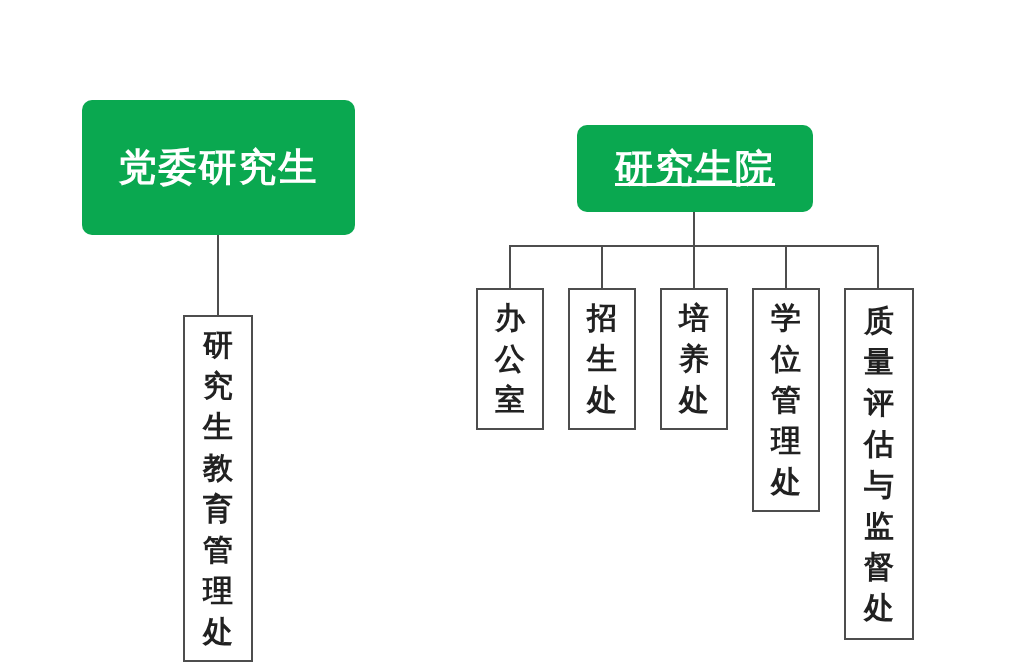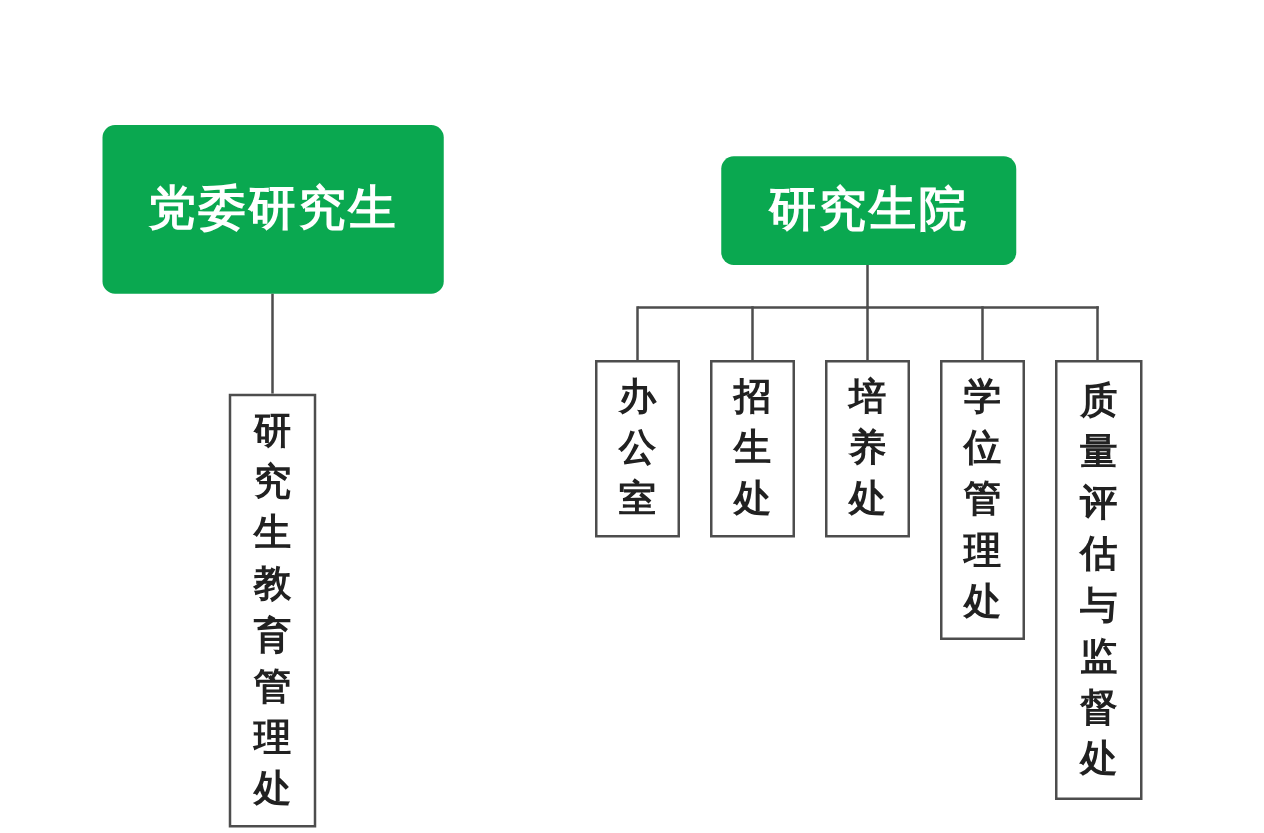--- a/index.html
+++ b/index.html
@@ -36,21 +36,21 @@
     display:flex;flex-direction:column;align-items:center;justify-content:center;
     font-weight:bold;font-size:30px;line-height:30px;
   }
   .v-box .vchar{display:block;}
   .v-box .vchar + .vchar{margin-top:11px;}
 
   .line{position:absolute;background:var(--line);}
 
   
   #root-left  {left:82px;  top:68px;  width:273px; height:135px;}
-  #root-right {left:577px; top:93px;  width:236px; height:87px;}
+  #root-right {left:577px; top:93px;  width:236px; height:87px;text-decoration:underline;}
 
   #drop-left   {left:217px; top:203px; width:2px;  height:80px;}
   #stem-right  {left:693px; top:180px; width:2px;  height:35px;}
   #crossbar    {left:510px; top:213px; width:369px;height:2px;}
   #drop-c1     {left:509px; top:213px; width:2px;  height:43px;}
   #drop-c2     {left:601px; top:213px; width:2px;  height:43px;}
   #drop-c3     {left:693px; top:213px; width:2px;  height:43px;}
   #drop-c4     {left:785px; top:213px; width:2px;  height:43px;}
   #drop-c5     {left:877px; top:213px; width:2px;  height:43px;}
 

